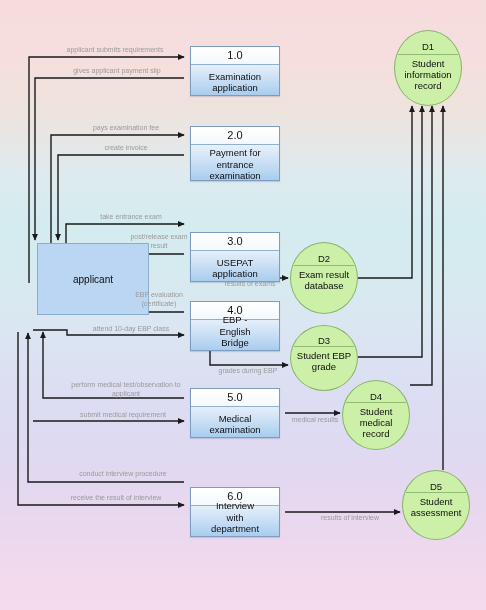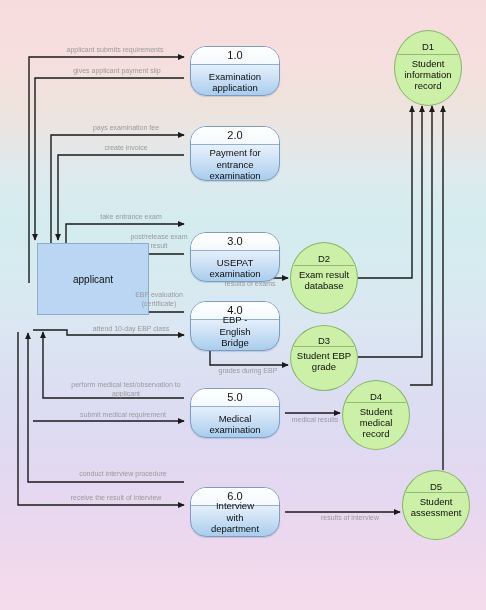--- a/index.html
+++ b/index.html
@@ -37,21 +37,21 @@
     left: 0;
     top: 0;
     width: 486px;
     height: 610px;
   }
   
   .process {
     position: absolute;
     box-sizing: border-box;
     border: 1px solid #7d9cc0;
-    border-radius: 16px;
+    border-radius: 0;
     background: linear-gradient(180deg, #fdfeff 0%, #eef5fc 26%, #cfe2f6 62%, #a8cdee 100%);
     box-shadow: 0 1px 1px rgba(60,80,110,0.18);
     overflow: hidden;
   }
   .process .pnum {
     height: 17px;
     line-height: 17px;
     text-align: center;
     font-size: 11px;
     color: #111;
@@ -197,21 +197,21 @@
     <div class="pname">Examination application</div>
   </div>
 
   <div class="process" style="left:190px; top:126px; width:90px; height:55px;">
     <div class="pnum">2.0</div>
     <div class="pname">Payment for entrance examination</div>
   </div>
 
   <div class="process" style="left:190px; top:215px; width:90px; height:50px;margin-top:17px;">
     <div class="pnum">3.0</div>
-    <div class="pname">USEPAT examination</div>
+    <div class="pname">USEPAT application</div>
   </div>
 
   <div class="process" style="left:190px; top:301px; width:90px; height:50px;">
     <div class="pnum">4.0</div>
     <div class="pname">EBP - English Bridge Program</div>
   </div>
 
   <div class="process" style="left:190px; top:388px; width:90px; height:50px;">
     <div class="pnum">5.0</div>
     <div class="pname">Medical examination</div>

